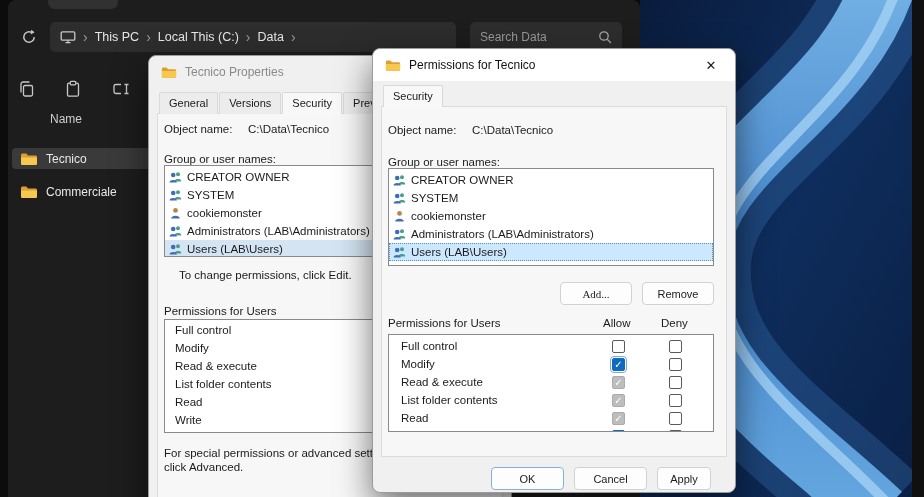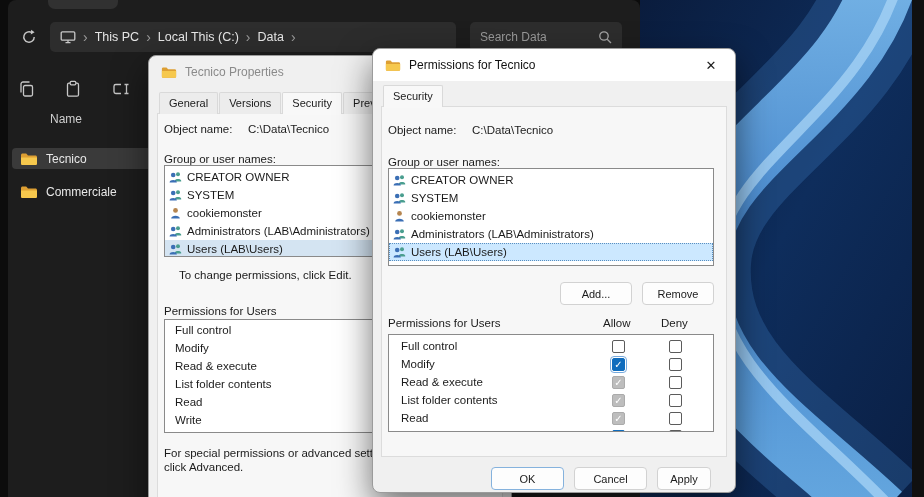--- a/index.html
+++ b/index.html
@@ -327,21 +327,21 @@
           <span>Administrators (LAB\Administrators)</span>
         </div>
         <div class="group-item selected">
           <svg width="13" height="12">
               <use href="#i-users"></use>
             </svg>
           <span>Users (LAB\Users)</span>
         </div>
       </div>
 
-      <button class="win-btn" style="left:178px; top:175px; width:72px;">Add...</button>
+      <button class="win-btn" style="left:178px; top:175px; width:72px;font-family:Liberation Serif, serif;">Add...</button>
       <button class="win-btn" style="left:260px; top:175px; width:72px;">Remove</button>
 
       <span class="lbl" style="left:6px; top:210px;">Permissions for Users</span>
       <span class="lbl" style="left:221px; top:210px;">Allow</span>
       <span class="lbl" style="left:279px; top:210px;">Deny</span>
 
       <div class="perm-box" style="left:6px; top:227px; width:326px; height:98px;">
         <div class="perm-row">
           <span class="perm-name">Full control</span>
           <span class="cb" style="left:223px;"></span>

